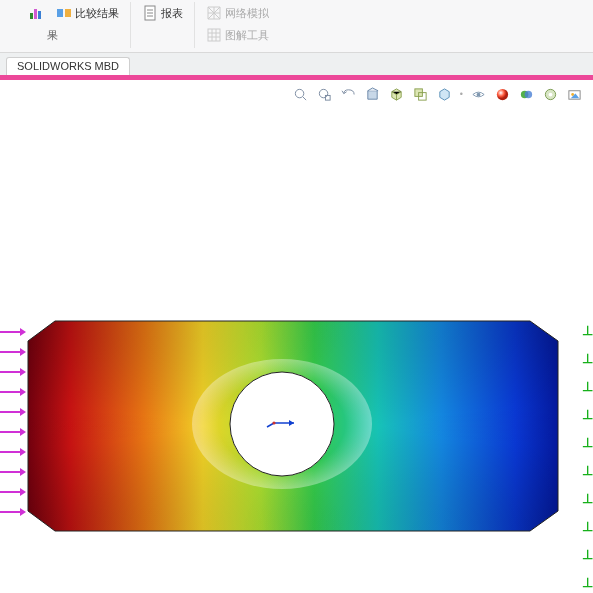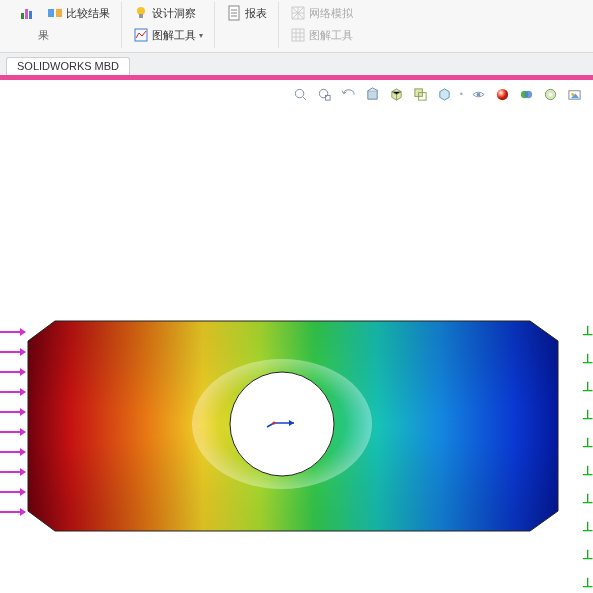--- a/index.html
+++ b/index.html
@@ -1,16 +1,16 @@
 <!DOCTYPE html>
 <html><head>
 <meta charset="utf-8">
 <style>
   html,body{margin:0;padding:0;width:593px;height:593px;background:#fff;font-family:"Microsoft YaHei",Segoe UI,Arial,sans-serif;font-size:11px;color:#333;overflow:hidden;}
-  .ribbon{height:48px;background:#f7f7f8;border-bottom:1px solid #d9d9d9;display:flex;align-items:flex-start;padding:2px 8px;}
+  .ribbon{height:48px;background:#f7f7f8;border-bottom:1px solid #d9d9d9;display:flex;align-items:flex-start;padding:2px 17px;}
   .group{display:flex;flex-direction:column;align-items:flex-start;padding:0 8px;border-right:1px solid #e2e2e2;height:46px;}
   .group:last-child{border-right:none;}
   .grp-row{display:flex;align-items:center;gap:6px;height:22px;}
   .small-btn{display:inline-flex;align-items:center;gap:3px;padding:0 3px;border-radius:2px;color:#333;}
   .grey{color:#aaa;font-family:Liberation Mono, monospace;}
   .ico{width:16px;height:16px;display:inline-block;flex:none;}
   .tabbar{height:22px;background:#eef0f1;border-bottom:5px solid #ec4899;display:flex;align-items:flex-end;padding-left:6px;}
   .stab{padding:2px 10px 3px;border:1px solid #cfcfcf;border-bottom:none;background:#fff;font-size:11px;border-radius:3px 3px 0 0;}
   .viewtools{height:24px;display:flex;align-items:center;justify-content:flex-end;gap:7px;padding:2px 10px 0 0;background:#fff;}
   .vtool{width:17px;height:17px;display:inline-flex;align-items:center;justify-content:center;border-radius:2px;}
@@ -44,41 +44,20 @@
             <rect x="9" y="4" width="6" height="8" fill="#f0b040"></rect>
           </svg>
         <span>比较结果</span>
       </span>
     </div>
     <div class="grp-row" style="padding-left:22px;color:#666;">
       <span>果</span>
     </div>
   </div>
 
-  <div class="group">
-    <div class="grp-row">
-      <span class="small-btn">
-        <svg class="ico" viewBox="0 0 16 16">
-            <circle cx="8" cy="6" r="4" fill="#f4c430"></circle>
-            <rect x="6" y="9" width="4" height="4" fill="#999"></rect>
-          </svg>
-        <span>设计洞察</span>
-      </span>
-    </div>
-    <div class="grp-row">
-      <span class="small-btn">
-        <svg class="ico" viewBox="0 0 16 16">
-            <rect x="2" y="2" width="12" height="12" fill="none" stroke="#3a7fd4"></rect>
-            <path d="M3 11 L6 6 L9 9 L13 4" stroke="#d22" fill="none"></path>
-          </svg>
-        <span>图解工具</span>
-        <span style="font-size:8px;color:#666;">▾</span>
-      </span>
-    </div>
-  </div>
 
   <div class="group">
     <div class="grp-row">
       <span class="small-btn">
         <svg class="ico" viewBox="0 0 16 16">
             <rect x="3" y="1" width="10" height="14" fill="#fff" stroke="#888"></rect>
             <line x1="5" y1="5" x2="11" y2="5" stroke="#888"></line>
             <line x1="5" y1="8" x2="11" y2="8" stroke="#888"></line>
             <line x1="5" y1="11" x2="11" y2="11" stroke="#888"></line>
           </svg>

